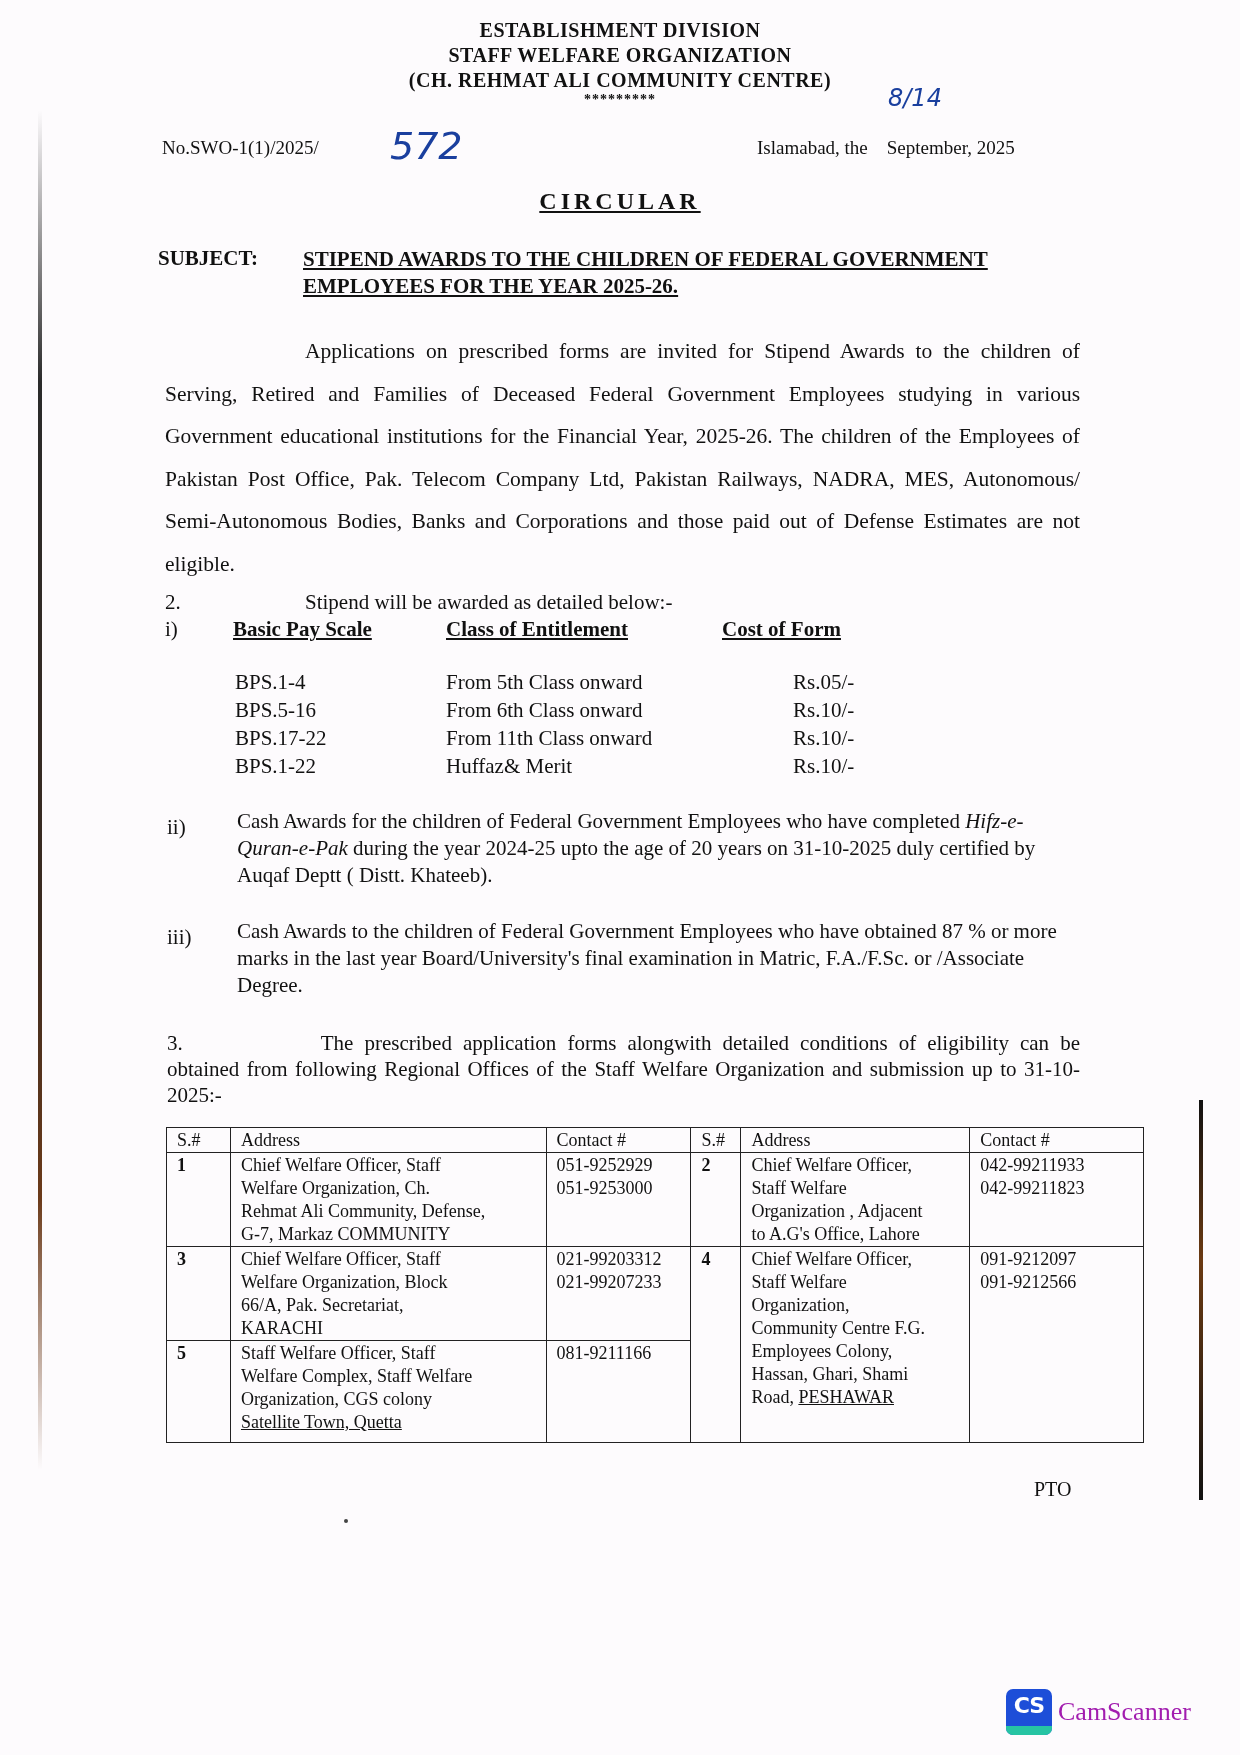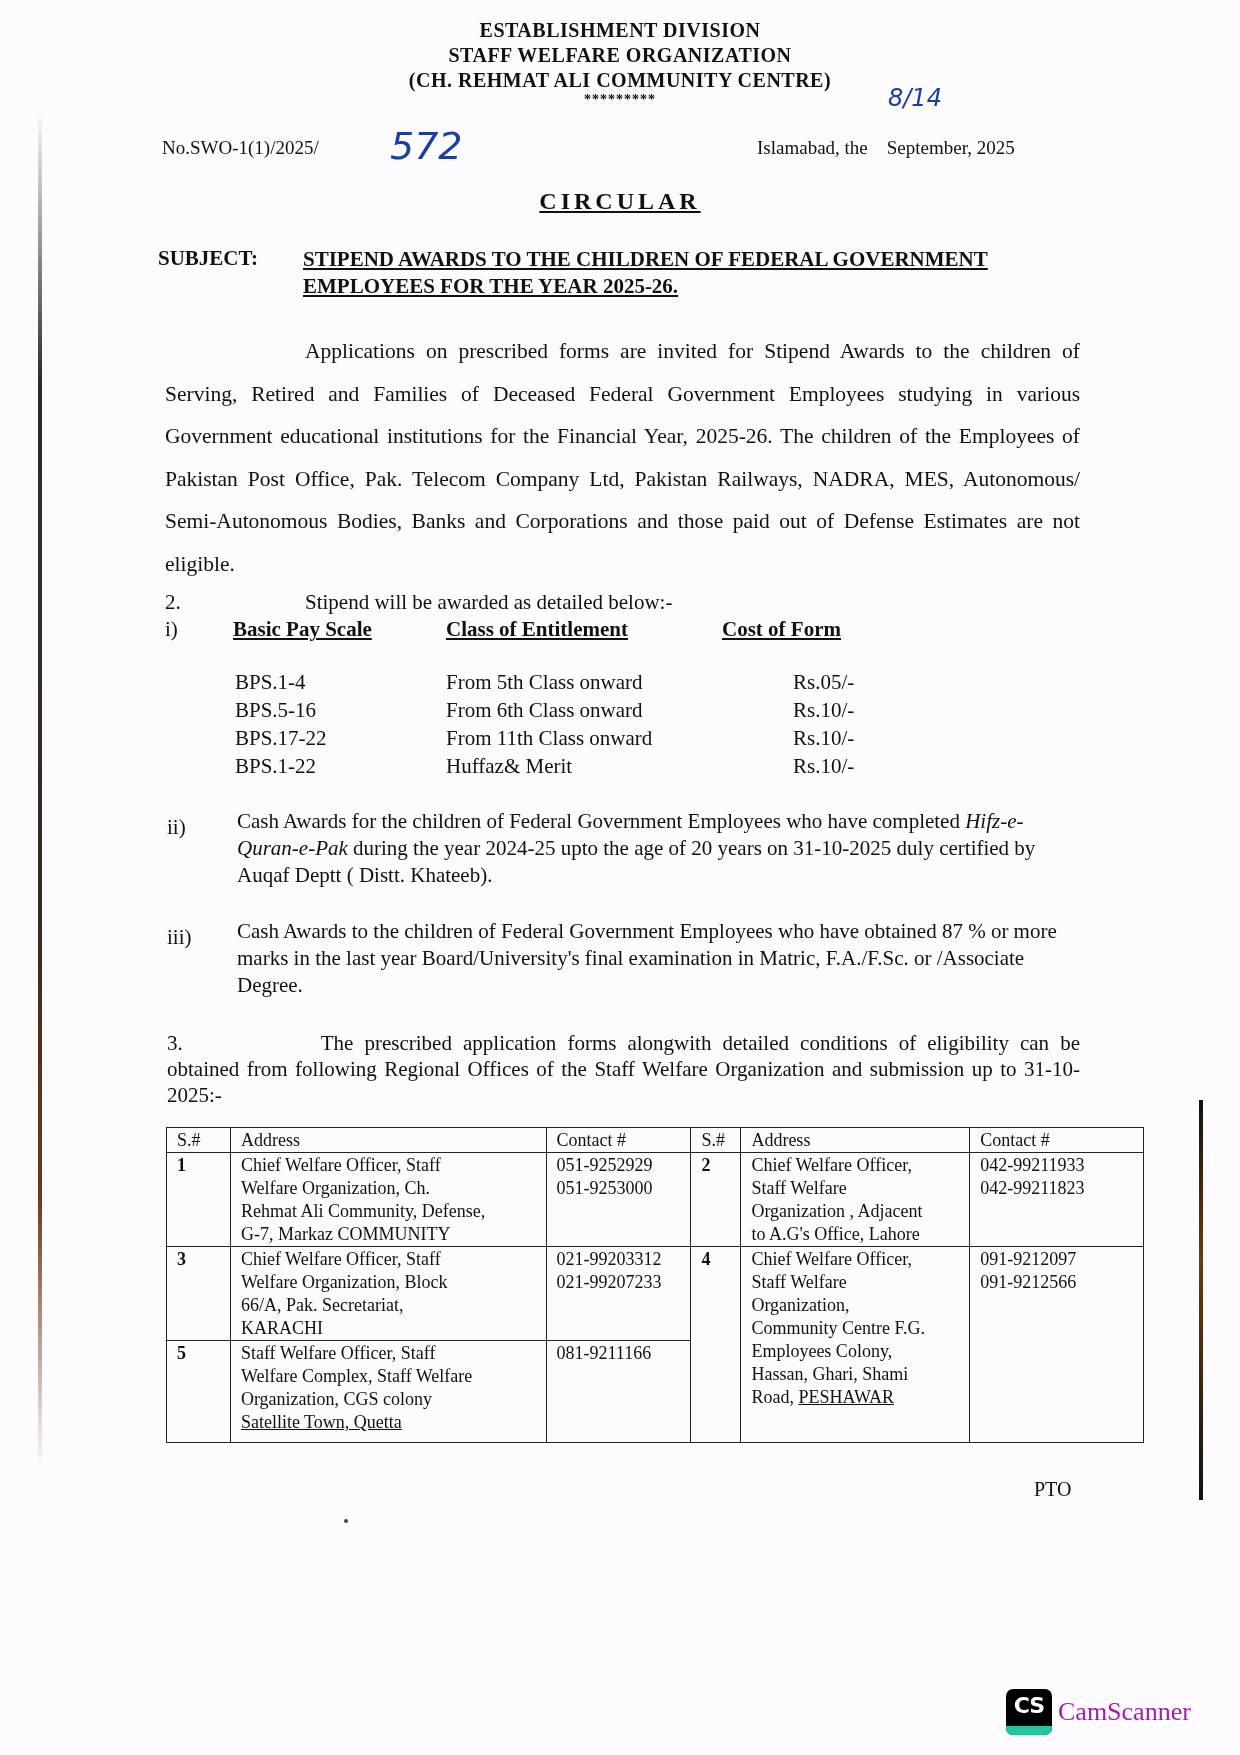--- a/index.html
+++ b/index.html
@@ -41,21 +41,21 @@
     .p3 { left: 167px; top: 1030px; width: 913px; font-size: 21px; line-height: 26px; text-align: justify; }
     .p3 .indent { display: inline-block; width: 138px; }
     table.offices { position: absolute; left: 166px; top: 1127px; width: 978px;
       border-collapse: collapse; font-size: 18px; line-height: 23px; }
     table.offices td, table.offices th { border: 1.5px solid #222; vertical-align: top; padding: 1px 8px 0 10px; text-align: left; font-weight: normal; }
     table.offices .sn { font-weight: bold; }
     .u { text-decoration: underline; }
     .pto { left: 1034px; top: 1478px; font-size: 20px; }
     .dot { left: 344px; top: 1519px; width: 4px; height: 4px; border-radius: 50%; background: #444; }
     .cs { left: 1006px; top: 1689px; display: flex; align-items: center; gap: 6px; }
-    .cs-logo { width: 46px; height: 46px; border-radius: 7px; overflow: hidden; position: relative; background: #000000; }
+    .cs-logo { width: 46px; height: 46px; border-radius: 7px; overflow: hidden; position: relative; background: #1d4ed8; }
     .cs-logo .band { position: absolute; left: 0; bottom: 0; width: 100%; height: 9px; background: #26c4a3; }
     .cs-logo .txt { position: absolute; left: 0; top: 4px; width: 100%; text-align: center; color: #fff;
       font-family: "DejaVu Sans", sans-serif; font-weight: bold; font-size: 22px; letter-spacing: -1px; }
     .cs-name { font-size: 26px; color: #a21caf; }
   </style>
 </head>
 <body>
 
 <div class="edge-left"></div>
 <div class="edge-right"></div>

